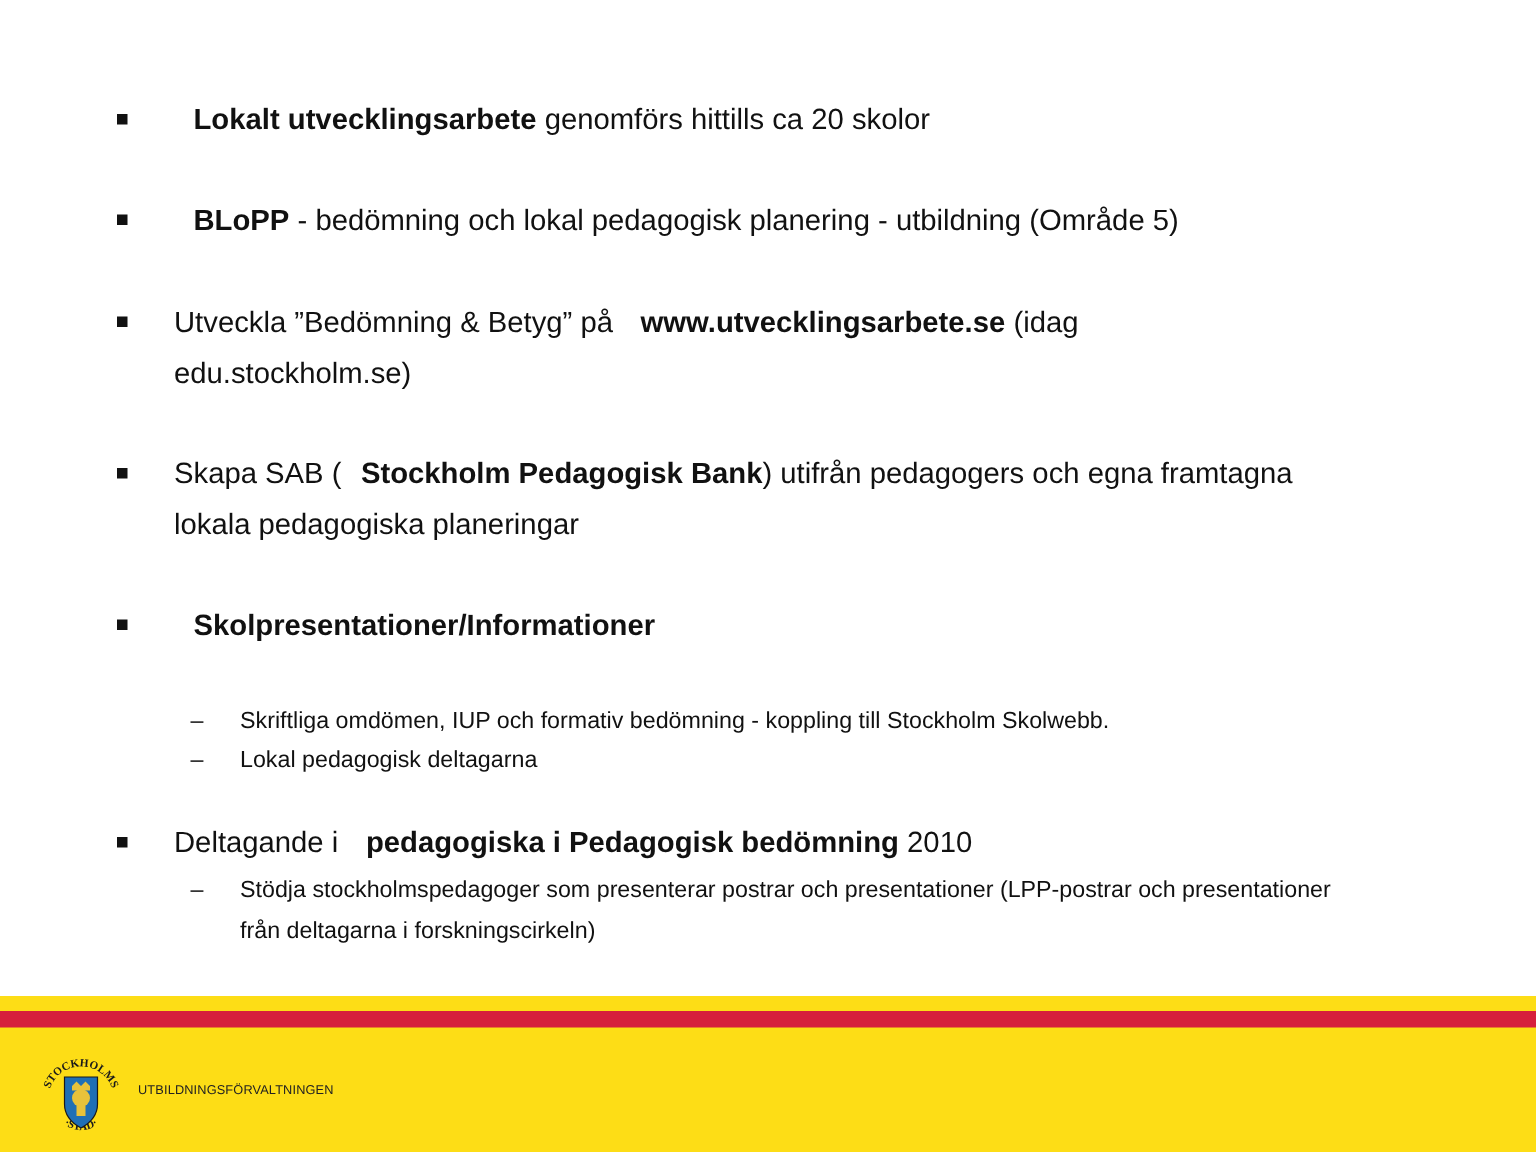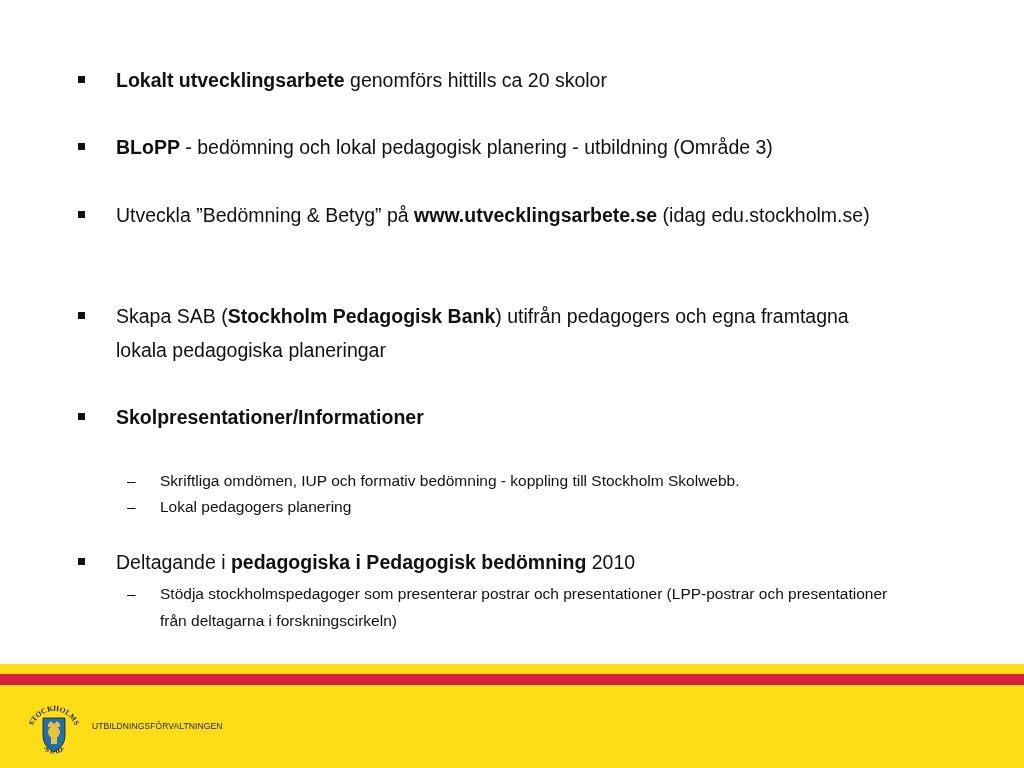--- a/index.html
+++ b/index.html
@@ -5,40 +5,40 @@
   html, body { margin:0; padding:0; }
   body { width:1024px; height:768px; position:relative; background:#ffffff; overflow:hidden;
          font-family:"Liberation Sans", "DejaVu Sans", sans-serif; color:#111; }
   .content { position:absolute; left:0; top:0; width:1024px; }
   .b1 { position:absolute; left:78px; width:860px; font-size:19.5px; line-height:34px; }
   .b1 .bullet { position:absolute; left:0; top:13px; width:7px; height:7px; background:#111; }
   .b1 .text { margin-left:38px; display:block; }
   .b2 { position:absolute; left:127px; width:800px; font-size:15.5px; line-height:27px; }
   .b2 .dash { position:absolute; left:0; top:0; }
   .b2 .text { margin-left:33px; display:block; }
-  strong { font-weight:bold; }
+  strong { font-weight:bold;margin-left:13px; }
   .footer { position:absolute; left:0; top:664px; width:1024px; height:104px; background:#fddd16; }
   .stripe-top { position:absolute; left:0; top:0; width:1024px; height:10px; background:#fddd16; }
   .stripe-red { position:absolute; left:0; top:10px; width:1024px; height:11px; background:#d61f3c; }
   .logo { position:absolute; left:26px; top:36px; width:56px; height:62px; }
   .org { position:absolute; left:92px; top:57px; font-size:8.5px; letter-spacing:0.1px; color:#222; }
 </style>
 </head>
 <body>
 
 <div class="content">
 
   <div class="b1" style="top:63px">
     <span class="bullet"></span>
     <span class="text"><strong>Lokalt utvecklingsarbete</strong><span> genomförs hittills ca 20 skolor</span></span>
   </div>
 
   <div class="b1" style="top:130px">
     <span class="bullet"></span>
-    <span class="text"><strong>BLoPP</strong><span> - bedömning och lokal pedagogisk planering - utbildning (Område 3)</span></span>
+    <span class="text"><strong>BLoPP</strong><span> - bedömning och lokal pedagogisk planering - utbildning (Område 5)</span></span>
   </div>
 
   <div class="b1" style="top:198px; width:800px">
     <span class="bullet"></span>
     <span class="text"><span>Utveckla ”Bedömning &amp; Betyg” på </span><strong>www.utvecklingsarbete.se</strong><span> (idag edu.stockholm.se)</span></span>
   </div>
 
   <div class="b1" style="top:299px; width:800px">
     <span class="bullet"></span>
     <span class="text"><span>Skapa SAB (</span><strong>Stockholm Pedagogisk Bank</strong><span>) utifrån pedagogers och egna framtagna lokala pedagogiska planeringar</span></span>
@@ -48,21 +48,21 @@
     <span class="bullet"></span>
     <span class="text"><strong>Skolpresentationer/Informationer</strong></span>
   </div>
 
   <div class="b2" style="top:467px">
     <span class="dash">–</span>
     <span class="text">Skriftliga omdömen, IUP och formativ bedömning - koppling till Stockholm Skolwebb.</span>
   </div>
   <div class="b2" style="top:493px">
     <span class="dash">–</span>
-    <span class="text">Lokal pedagogers planering</span>
+    <span class="text">Lokal pedagogisk deltagarna</span>
   </div>
 
   <div class="b1" style="top:545px">
     <span class="bullet"></span>
     <span class="text"><span>Deltagande i </span><strong>pedagogiska i Pedagogisk bedömning</strong><span> 2010</span></span>
   </div>
 
   <div class="b2" style="top:580px; width:770px">
     <span class="dash">–</span>
     <span class="text">Stödja stockholmspedagoger som presenterar postrar och presentationer (LPP-postrar och presentationer från deltagarna i forskningscirkeln)</span>

